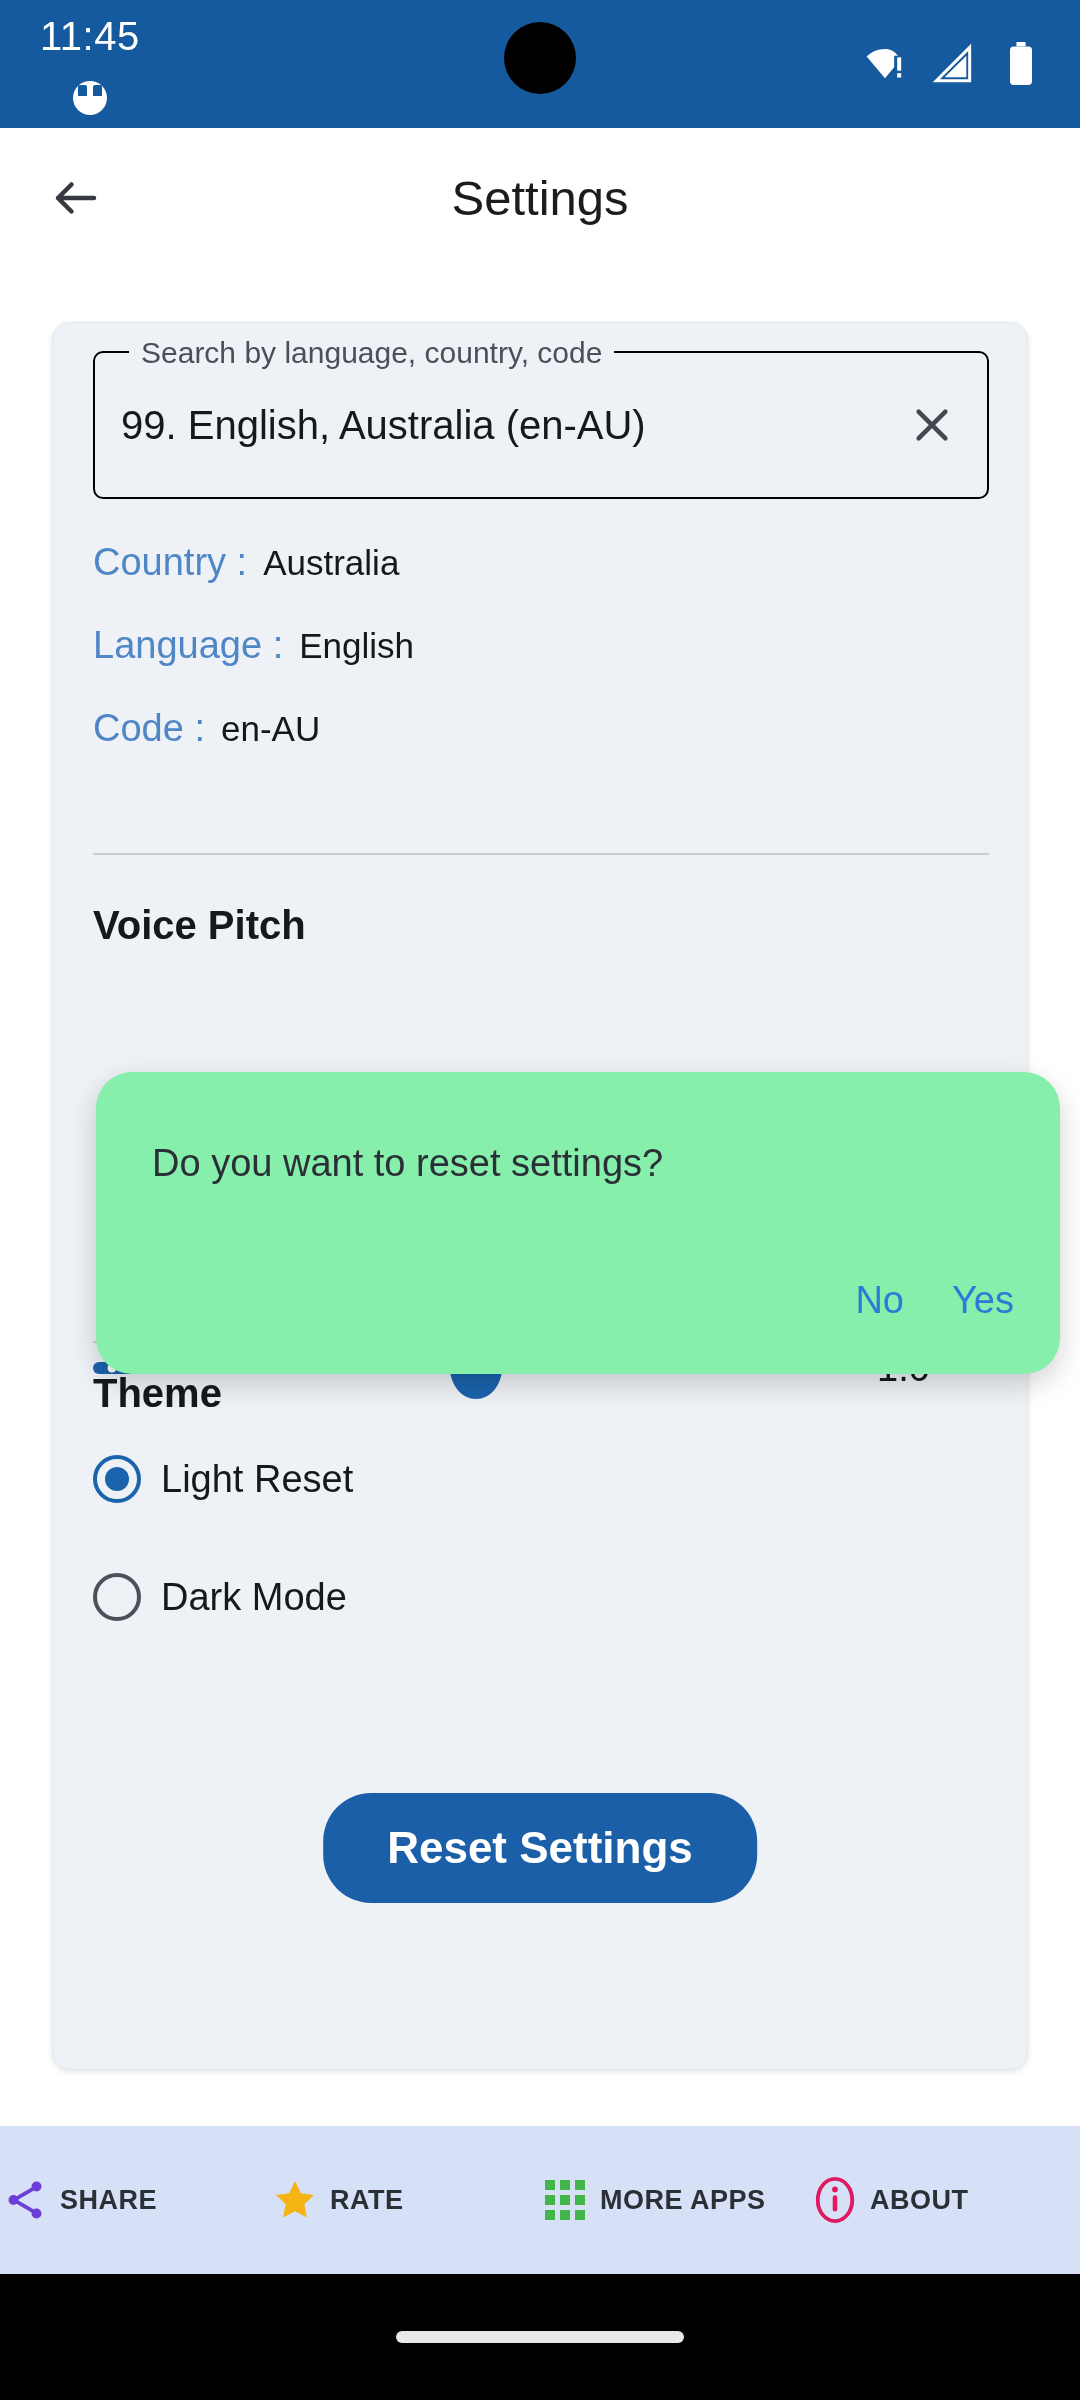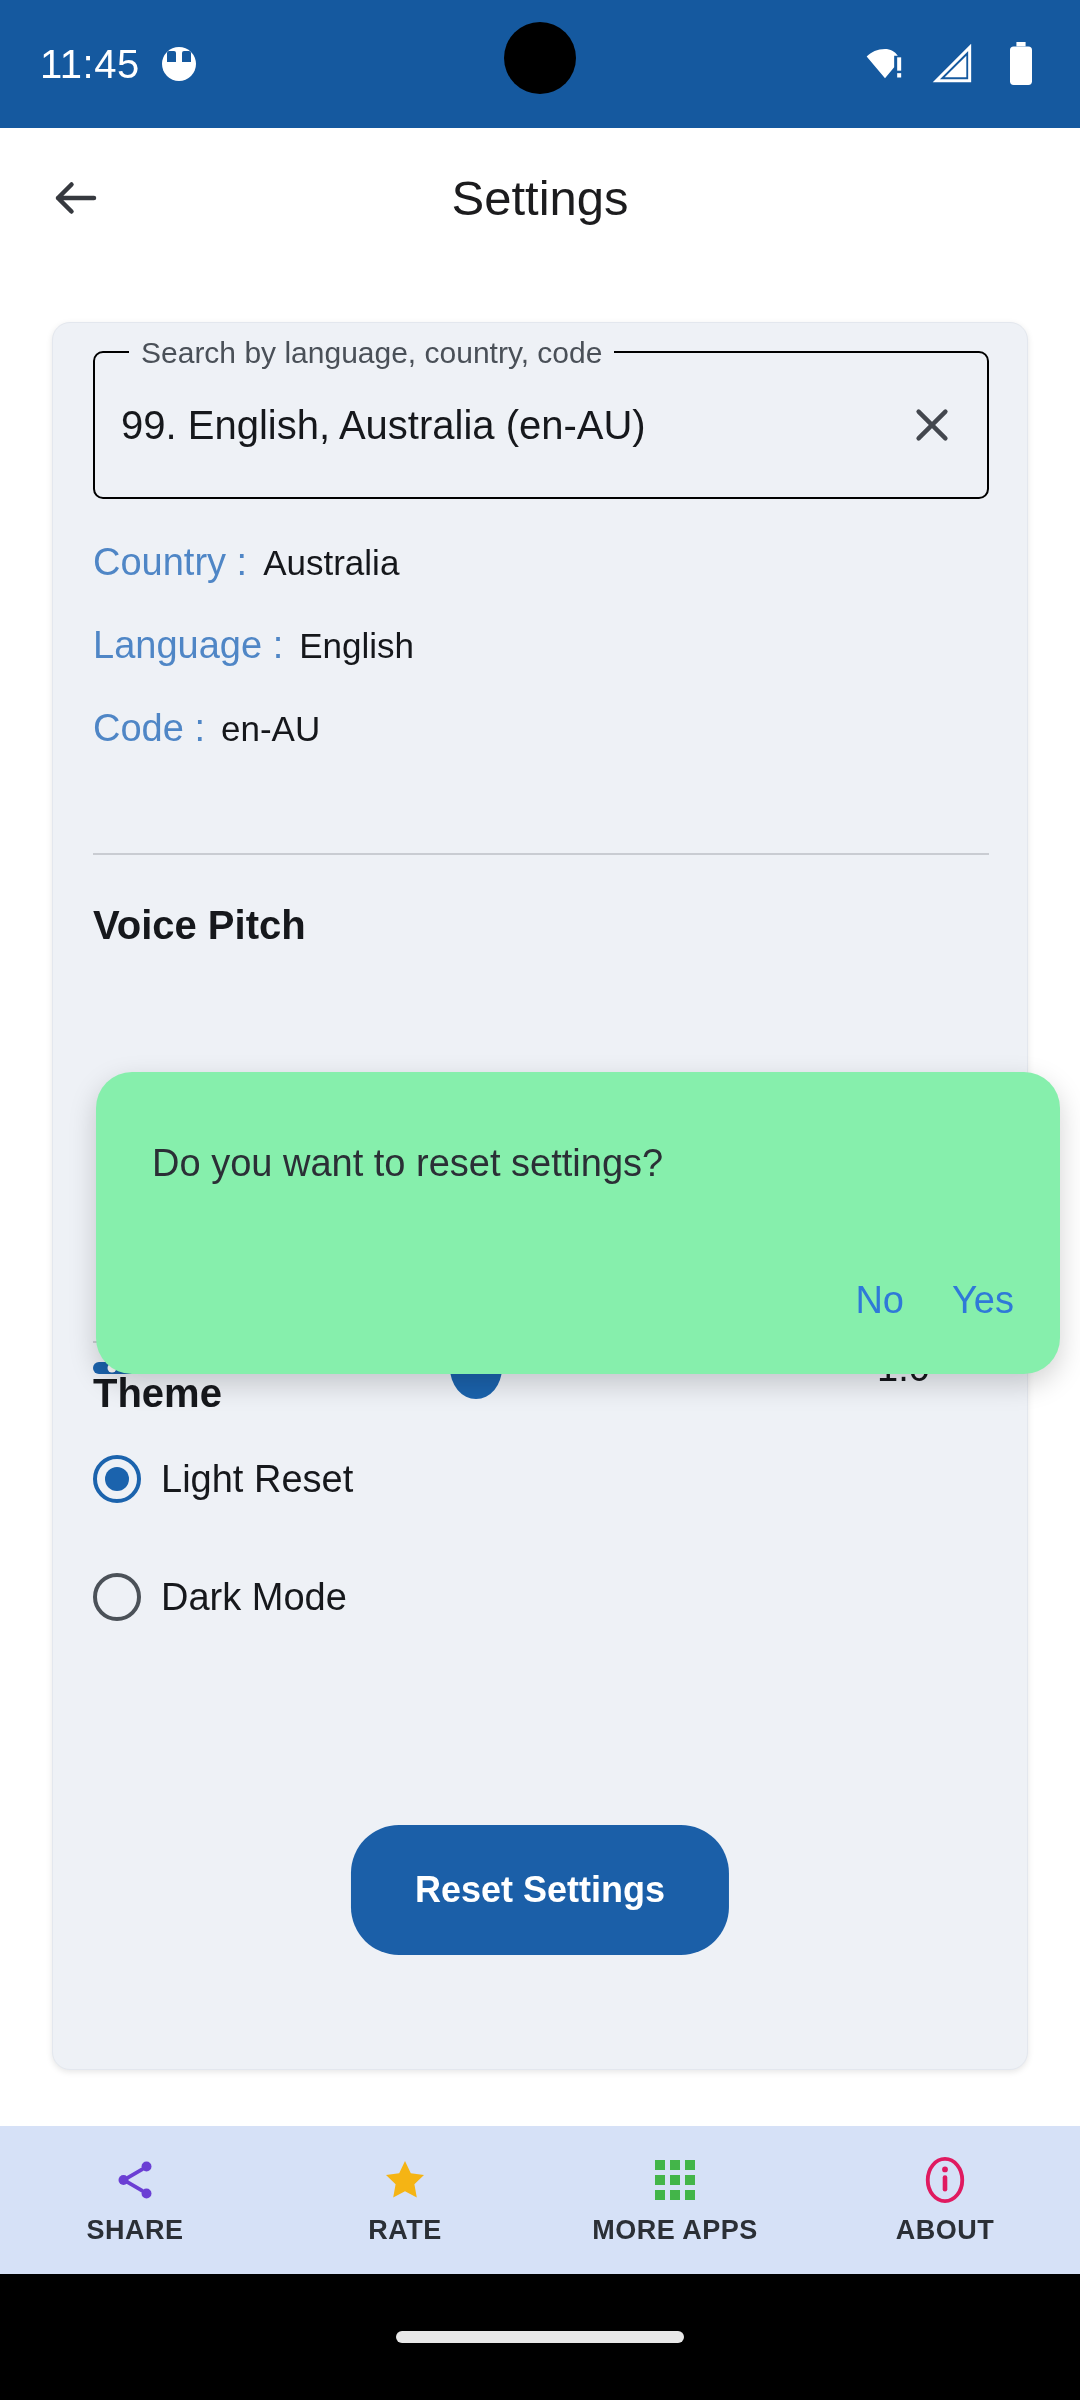--- a/index.html
+++ b/index.html
@@ -11,21 +11,21 @@
   }
   .phone { position:relative; width:1080px; height:2400px; background:#ffffff; }
 
   
   .statusbar {
     position:absolute; top:0; left:0; width:1080px; height:128px;
     background:#15599f;
     display:flex; align-items:center; justify-content:space-between;
     padding:0 34px 0 40px;
   }
-  .sb-left { display:flex; align-items:center; gap:22px; }
+  .sb-left { display:flex; align-items:center; gap:22px;flex-direction:column; }
   .sb-time { color:#ffffff; font-size:40px; letter-spacing:.5px; }
   .sb-appicon {
     width:34px; height:34px; border-radius:50%; background:#ffffff;
     position:relative;
   }
   .sb-appicon::before, .sb-appicon::after{
     content:""; position:absolute; top:4px; width:9px; height:11px;
     background:#15599f; border-radius:2px 2px 0 0;
   }
   .sb-appicon::before { left:5px; } .sb-appicon::after { right:5px; }
@@ -125,22 +125,22 @@
     border:4px solid #4b5158; display:flex; align-items:center; justify-content:center;
   }
   .radio-outer.checked { border-color:#1b63ad; }
   .radio-inner { width:24px; height:24px; border-radius:50%; background:#1b63ad; }
   .radio-label { font-size:38px; color:#16181c; margin-left:20px; }
 
   
   .reset-btn {
     position:absolute; left:50%; transform:translateX(-50%); top:1470px;
     background:#1b5fa8; color:#ffffff; border:none;
-    border-radius:48px; padding:44px 64px;
-    font-size:36px; font-weight:bold; font-family:"Liberation Sans", sans-serif;margin-top:32px;
+    border-radius:48px; padding:30px 64px;
+    font-size:44px; font-weight:bold; font-family:"Liberation Sans", sans-serif;
   }
 
   
   .dialog {
     position:absolute; left:96px; top:1072px; width:964px; height:302px;
     background:#86efac; border-radius:36px;
     box-shadow:0 10px 28px rgba(0,0,0,.18);
   }
   .dialog-msg {
     position:absolute; left:56px; top:70px;
@@ -153,21 +153,21 @@
   .dialog-btn {
     background:none; border:none; color:#2f79d8;
     font-size:38px; font-family:"Liberation Sans", sans-serif;
   }
 
   
   .bottomnav {
     position:absolute; left:0; bottom:126px; width:1080px; height:148px;
     background:#d6e1f7; display:flex; align-items:center;
   }
-  .nav-item { flex:1; display:flex; flex-direction:column; align-items:center; gap:10px; }
+  .nav-item { flex:1; display:flex; flex-direction:row; align-items:center; gap:10px; }
   .nav-label { font-size:27px; font-weight:bold; color:#2b2f36; letter-spacing:.5px; }
   .nav-icon { width:50px; height:50px; display:flex; align-items:center; justify-content:center; }
   .grid-icon { display:grid; grid-template-columns:repeat(3,10px); grid-template-rows:repeat(3,10px); gap:5px; }
   .grid-icon i { background:#43b549; display:block; }
 
   
   .sysnav {
     position:absolute; left:0; bottom:0; width:1080px; height:126px; background:#000000;
     display:flex; align-items:center; justify-content:center;
   }

